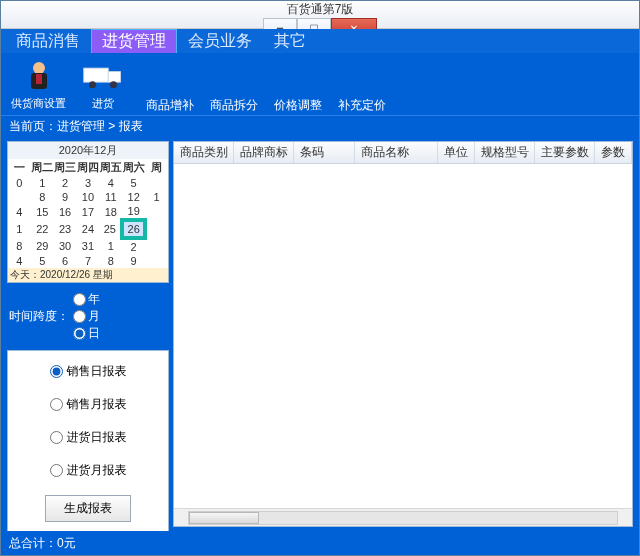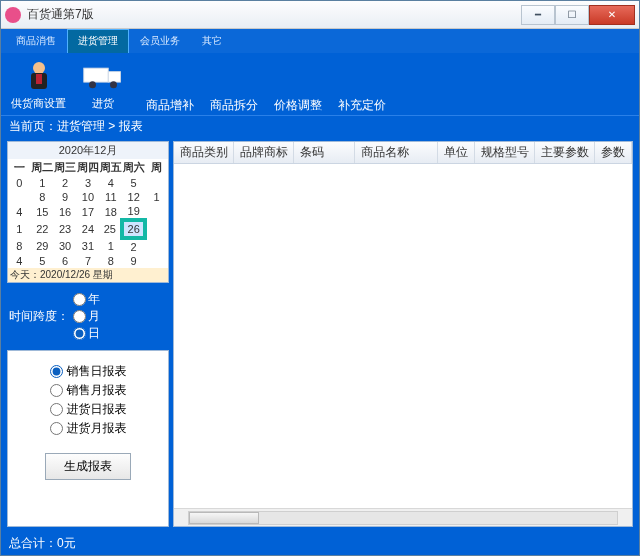--- a/index.html
+++ b/index.html
@@ -1,26 +1,26 @@
 <!DOCTYPE html>
 <html><head>
 <meta charset="utf-8">
 <style>
   * { box-sizing: border-box; margin: 0; padding: 0; font-family: "Microsoft YaHei", "SimSun", Arial, sans-serif; }
   body { background: #efefef; width: 640px; height: 556px; overflow: hidden; }
   .window { width: 640px; height: 556px; background: #fff; border: 1px solid #5a7fa0; display:flex; flex-direction:column; }
-  .titlebar { height:28px; background: linear-gradient(#fdfdfe,#e9eef4); display:flex; align-items:center; padding:0 4px; border-bottom:1px solid #c9c9c9; }
+  .titlebar { height:28px; background: linear-gradient(#fdfdfe,#e9eef4); display:flex; align-items:center; padding:0 4px; border-bottom:1px solid #c9c9c9;flex-direction:column; }
   .titlebar .app-icon { width:16px; height:16px; border-radius:50%; background:#e94f8a; display:inline-block; margin-right:6px; }
   .titlebar .title { font-size:12px; color:#333; flex:1; }
   .win-btns { display:flex; gap:0; }
   .win-btn { width:34px; height:20px; border:1px solid #b8c4d0; background:linear-gradient(#fafcff,#e4ecf5); display:flex; align-items:center; justify-content:center; font-size:10px; color:#405060; cursor:pointer; }
   .win-btn.close { background:linear-gradient(#e76a5a,#c93a27); border-color:#a03020; color:#fff; width:46px; }
   .menubar { height:24px; background:#0b68d8; display:flex; padding-left:4px; }
-  .menu-item { font-size:10px; color:#d9e9ff; padding:0 10px; line-height:22px; border:1px solid transparent; cursor:pointer; }
-  .menu-item.active { background:#0369a1; border:1px solid #4fb0ff; color:#fff; border-bottom:none; }
+  .menu-item { font-size:16px; color:#d9e9ff; padding:0 10px; line-height:22px; border:1px solid transparent; cursor:pointer; }
+  .menu-item.active { background:#8b5cf6; border:1px solid #4fb0ff; color:#fff; border-bottom:none; }
   .toolbar { height:62px; background:#0061d6; display:flex; align-items:center; padding:2px 6px; gap:8px; }
   .tb-item { display:flex; flex-direction:column; align-items:center; gap:2px; color:#fff; font-size:11px; cursor:pointer; padding:2px 4px; }
   .tb-ico { width:42px; height:36px; display:flex; align-items:center; justify-content:center; }
   .tb-text-row { display:flex; align-items:center; gap:16px; margin-left:10px; }
   .tb-link { color:#fff; font-size:12px; cursor:pointer;margin-top:42px; }
   .breadcrumb { height:22px; background:#0061d6; color:#fff; font-size:12px; padding:2px 8px; border-top:1px solid #2a80e8; }
   .content { flex:1; background:#0061d6; padding:4px 6px 4px 6px; display:flex; gap:4px; overflow:hidden; }
   .left-col { width:162px; display:flex; flex-direction:column; gap:6px; }
   .calendar { background:#fff; border:1px solid #9fb9d8; font-size:11px; color:#333; }
   .cal-head { text-align:center; background:#eef3fa; padding:1px 0; font-size:11px; }
@@ -173,21 +173,21 @@
       </div>
       <div class="span-row">
         <span>时间跨度：</span>
         <span id="span-opts">
             <label><input type="radio" name="span" style="">年</label>
             <label><input type="radio" name="span" style="">月</label>
             <label><input type="radio" name="span" checked="" style="">日</label>
           </span>
       </div>
       <div class="panel">
-        <div id="rpt-opts" style="display:flex;flex-direction:column;gap:2px;align-items:flex-start;">
+        <div id="rpt-opts" style="display:flex;flex-direction:column;gap:16px;align-items:flex-start;">
             <label><input type="radio" name="rpt" checked="" style="">销售日报表</label>
             <label><input type="radio" name="rpt" style="">销售月报表</label>
             <label><input type="radio" name="rpt" style="">进货日报表</label>
             <label><input type="radio" name="rpt" style="">进货月报表</label>
           </div>
         <button class="gen-btn">生成报表</button>
       </div>
     </div>
 
     <div class="grid-wrap">

